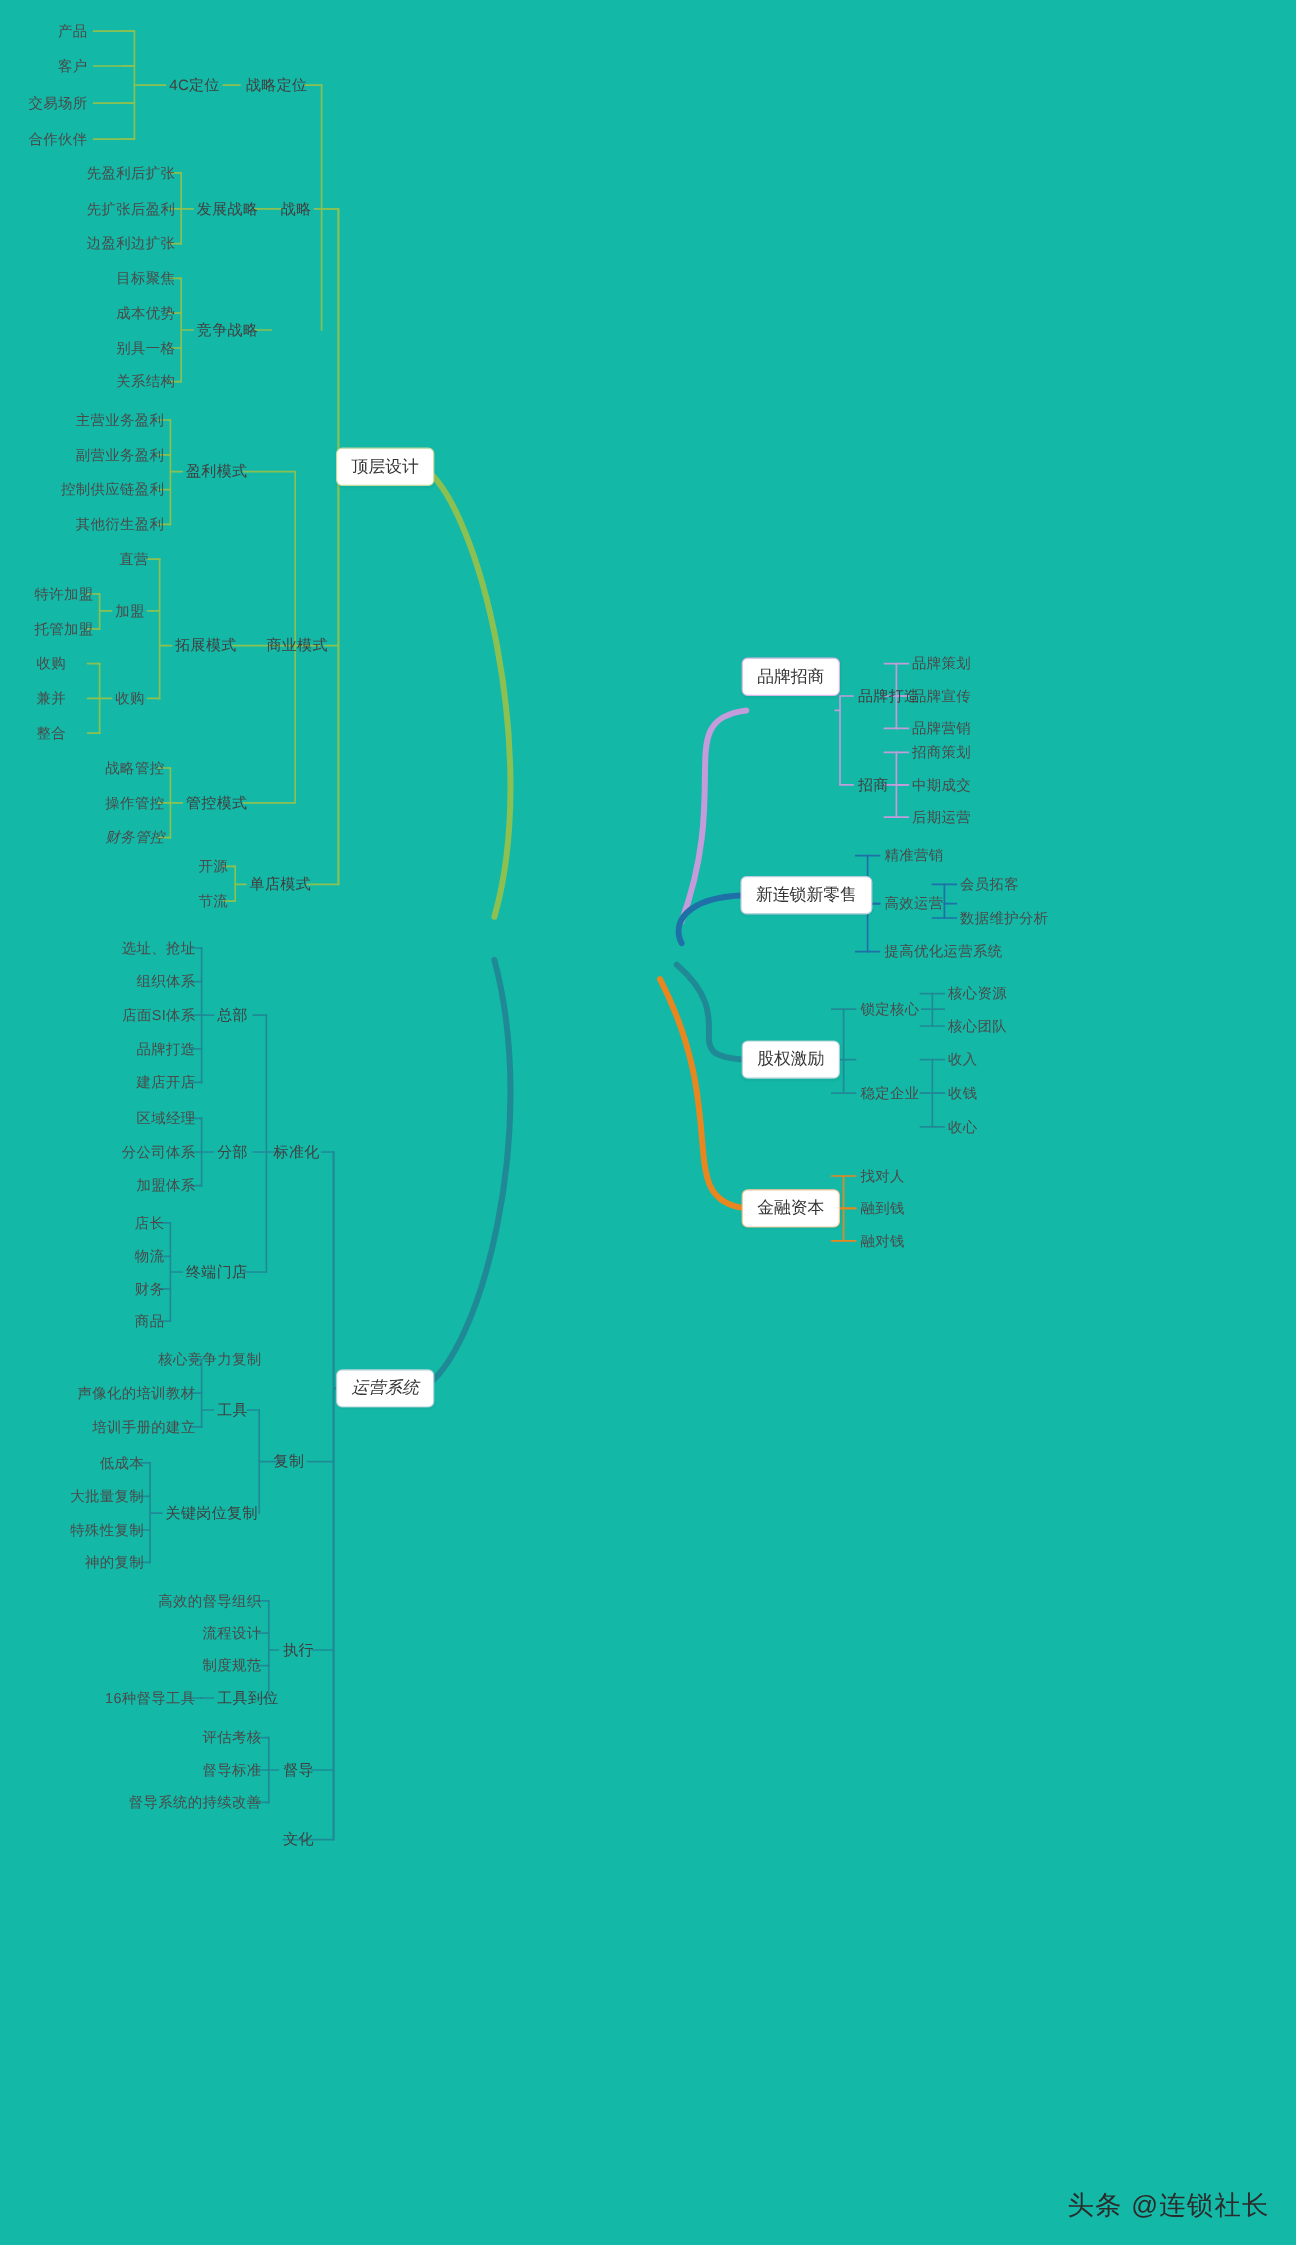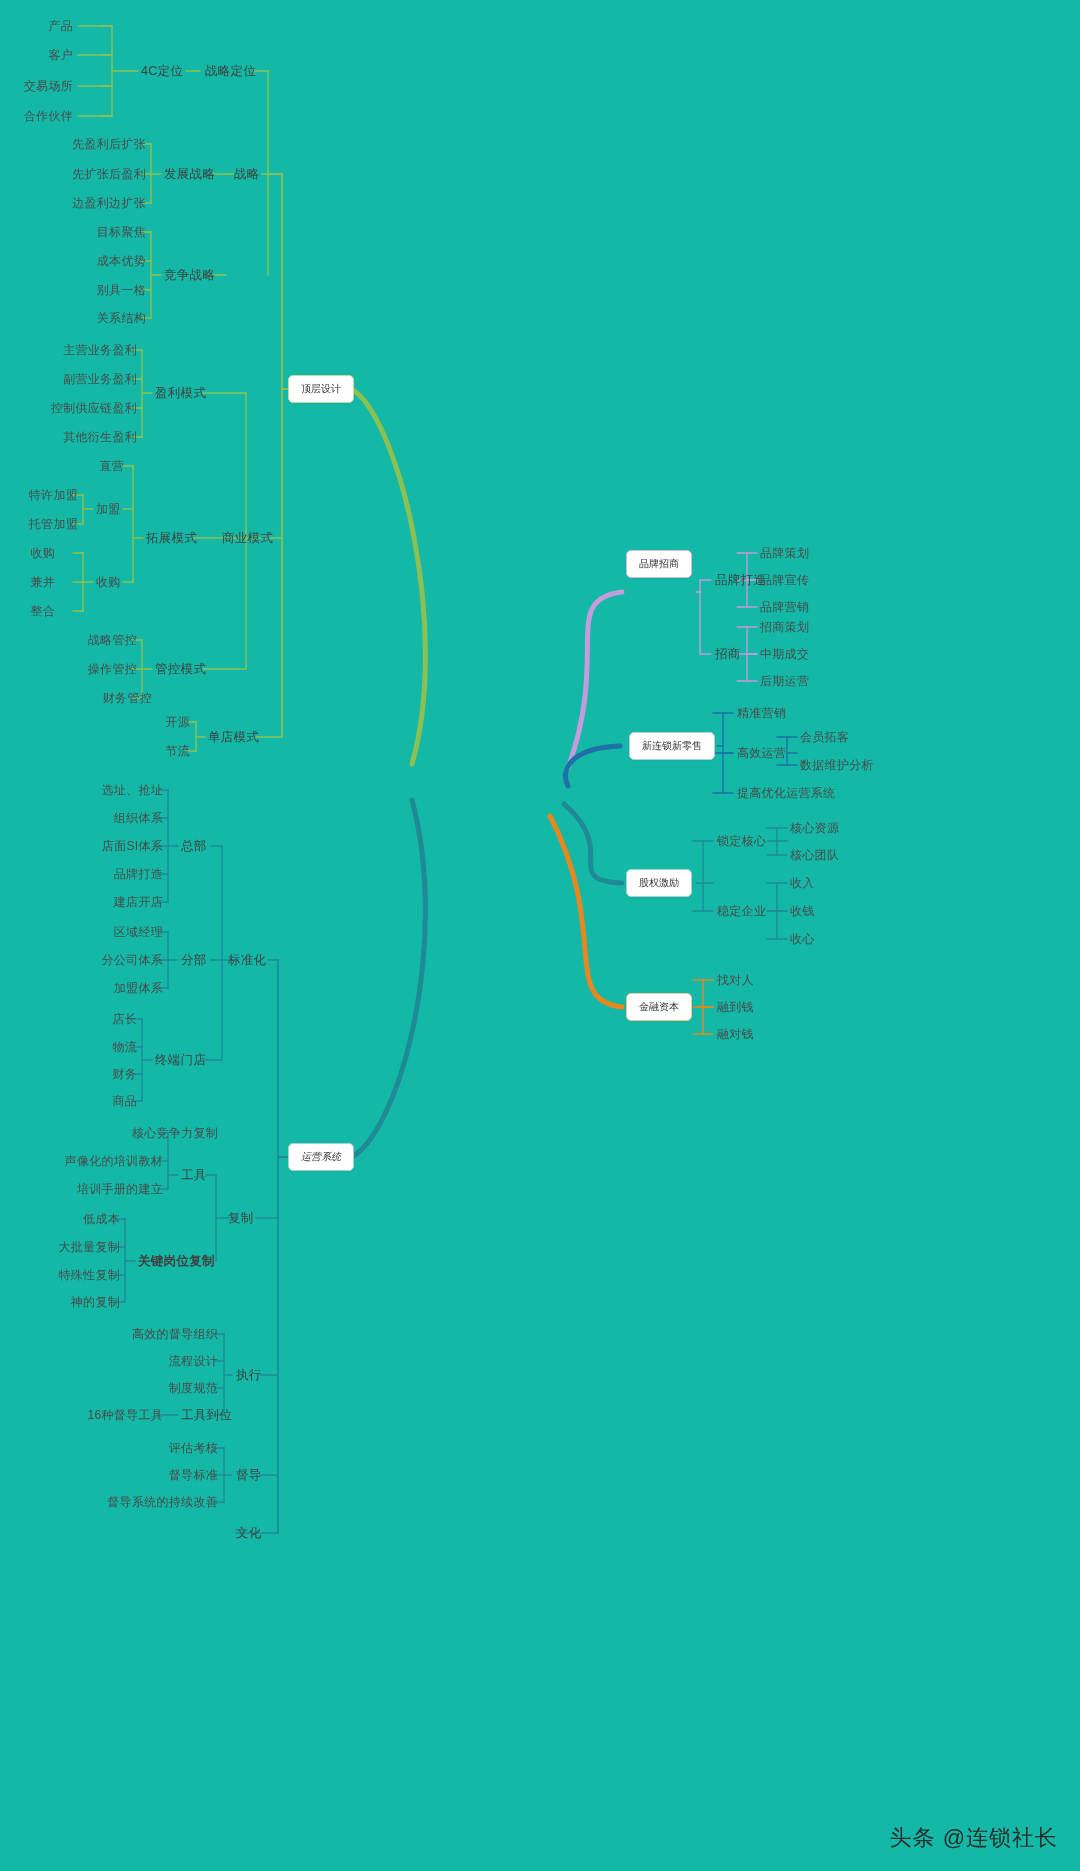--- a/index.html
+++ b/index.html
@@ -37,21 +37,21 @@
   .lvl-mid{ font-size:12.5px; color:#404040; }
 
   
   .boxnode{
     position:absolute;
     transform:translate(-50%,-50%);
     border:1px solid #cfd6dd;
     border-radius:5px;
     background:#ffffff;
     padding:6px 12px;
-    font-size:10px;
+    font-size:14px;
     color:#333333;
     white-space:nowrap;
     box-shadow:0 1px 2px rgba(0,0,0,.05);
   }
   .boxnode.purple{ border-color:#d9b8e8; }
   .boxnode.blue  { border-color:#b9cde0; }
   .boxnode.teal  { border-color:#a8cfd4; }
   .boxnode.orange{ border-color:#efc79b; }
   .boxnode.green { border-color:#c3dca0; }
 
@@ -363,21 +363,21 @@
       <div class="node r lvl-leaf" style="top: 495px; left: 0px; width: 78px;">特许加盟</div>
       <div class="node r lvl-leaf" style="top: 524px; left: 0px; width: 78px;">托管加盟</div>
       <div class="node l lvl-leaf" style="top: 509px; left: 96px;">加盟</div>
       <div class="node r lvl-leaf" style="top: 553px; left: 0px; width: 55px;">收购</div>
       <div class="node r lvl-leaf" style="top: 582px; left: 0px; width: 55px;">兼并</div>
       <div class="node r lvl-leaf" style="top: 611px; left: 0px; width: 55px;">整合</div>
       <div class="node l lvl-leaf" style="top: 582px; left: 96px;">收购</div>
       <div class="node l lvl-mid" style="top: 538px; left: 146px;">拓展模式</div>
       <div class="node r lvl-leaf" style="top: 640px; left: 0px; width: 137px;">战略管控</div>
       <div class="node r lvl-leaf" style="top: 669px; left: 0px; width: 137px;">操作管控</div>
-      <div class="node r lvl-leaf" style="top: 698px; left: 15px; width: 137px;">财务管控</div>
+      <div class="node r lvl-leaf" style="top: 698px; left: 0px; width: 137px; font-style: italic;">财务管控</div>
       <div class="node l lvl-mid" style="top: 669px; left: 155px;">管控模式</div>
       <div class="node l lvl-mid" style="top: 538px; left: 222px;">商业模式</div>
       <div class="node r lvl-leaf" style="top: 722px; left: 0px; width: 190px;">开源</div>
       <div class="node r lvl-leaf" style="top: 751px; left: 0px; width: 190px;">节流</div>
       <div class="node l lvl-mid" style="top: 737px; left: 208px;">单店模式</div>
       <div class="node r lvl-leaf" style="top: 790px; left: 0px; width: 163px;">选址、抢址</div>
       <div class="node r lvl-leaf" style="top: 818px; left: 0px; width: 163px;">组织体系</div>
       <div class="node r lvl-leaf" style="top: 846px; left: 0px; width: 163px;">店面SI体系</div>
       <div class="node r lvl-leaf" style="top: 874px; left: 0px; width: 163px;">品牌打造</div>
       <div class="node r lvl-leaf" style="top: 902px; left: 0px; width: 163px;">建店开店</div>
@@ -393,21 +393,21 @@
       <div class="node l lvl-mid" style="top: 1060px; left: 155px;">终端门店</div>
       <div class="node l lvl-mid" style="top: 960px; left: 228px;">标准化</div>
       <div class="node r lvl-leaf" style="top: 1133px; left: 0px; width: 218px;">核心竞争力复制</div>
       <div class="node r lvl-leaf" style="top: 1161px; left: 0px; width: 163px;">声像化的培训教材</div>
       <div class="node r lvl-leaf" style="top: 1189px; left: 0px; width: 163px;">培训手册的建立</div>
       <div class="node l lvl-mid" style="top: 1175px; left: 181px;">工具</div>
       <div class="node r lvl-leaf" style="top: 1219px; left: 0px; width: 120px;">低成本</div>
       <div class="node r lvl-leaf" style="top: 1247px; left: 0px; width: 120px;">大批量复制</div>
       <div class="node r lvl-leaf" style="top: 1275px; left: 0px; width: 120px;">特殊性复制</div>
       <div class="node r lvl-leaf" style="top: 1302px; left: 0px; width: 120px;">神的复制</div>
-      <div class="node l lvl-mid" style="top: 1261px; left: 138px; font-weight: bold;">关键岗位复制</div>
+      <div class="node l lvl-mid" style="top: 1261px; left: 138px;">关键岗位复制</div>
       <div class="node l lvl-mid" style="top: 1218px; left: 228px;">复制</div>
       <div class="node r lvl-leaf" style="top: 1334px; left: 0px; width: 218px;">高效的督导组织</div>
       <div class="node r lvl-leaf" style="top: 1361px; left: 0px; width: 218px;">流程设计</div>
       <div class="node r lvl-leaf" style="top: 1388px; left: 0px; width: 218px;">制度规范</div>
       <div class="node r lvl-leaf" style="top: 1415px; left: 0px; width: 163px;">16种督导工具</div>
       <div class="node l lvl-mid" style="top: 1415px; left: 181px;">工具到位</div>
       <div class="node l lvl-mid" style="top: 1375px; left: 236px;">执行</div>
       <div class="node r lvl-leaf" style="top: 1448px; left: 0px; width: 218px;">评估考核</div>
       <div class="node r lvl-leaf" style="top: 1475px; left: 0px; width: 218px;">督导标准</div>
       <div class="node r lvl-leaf" style="top: 1502px; left: 0px; width: 218px;">督导系统的持续改善</div>

